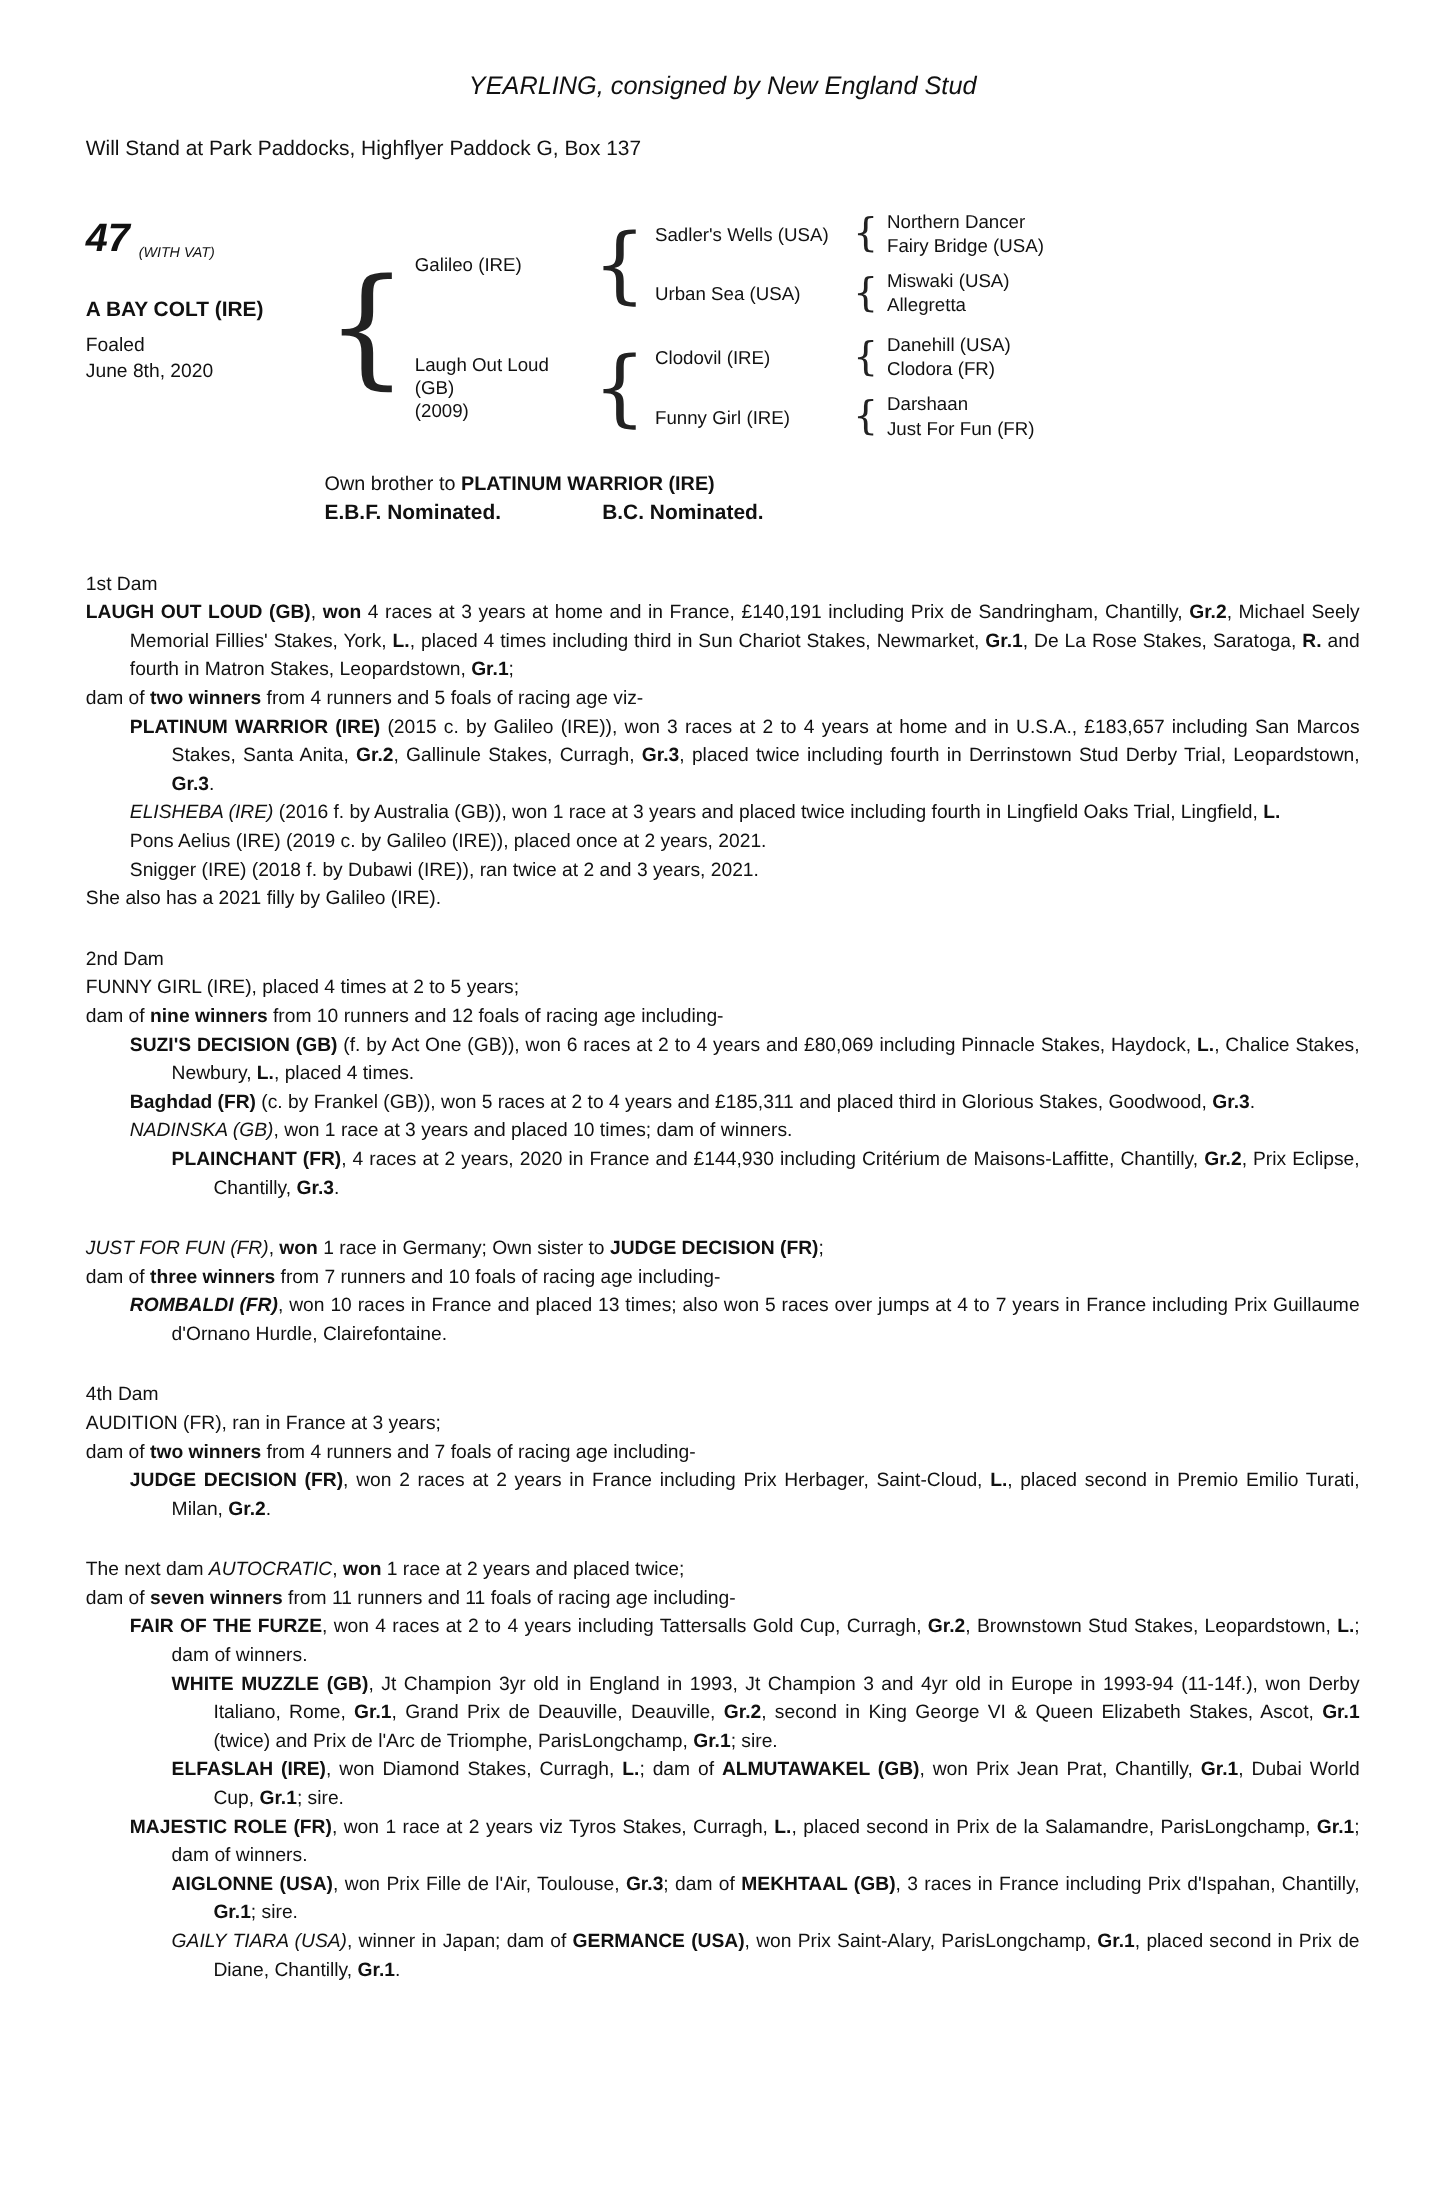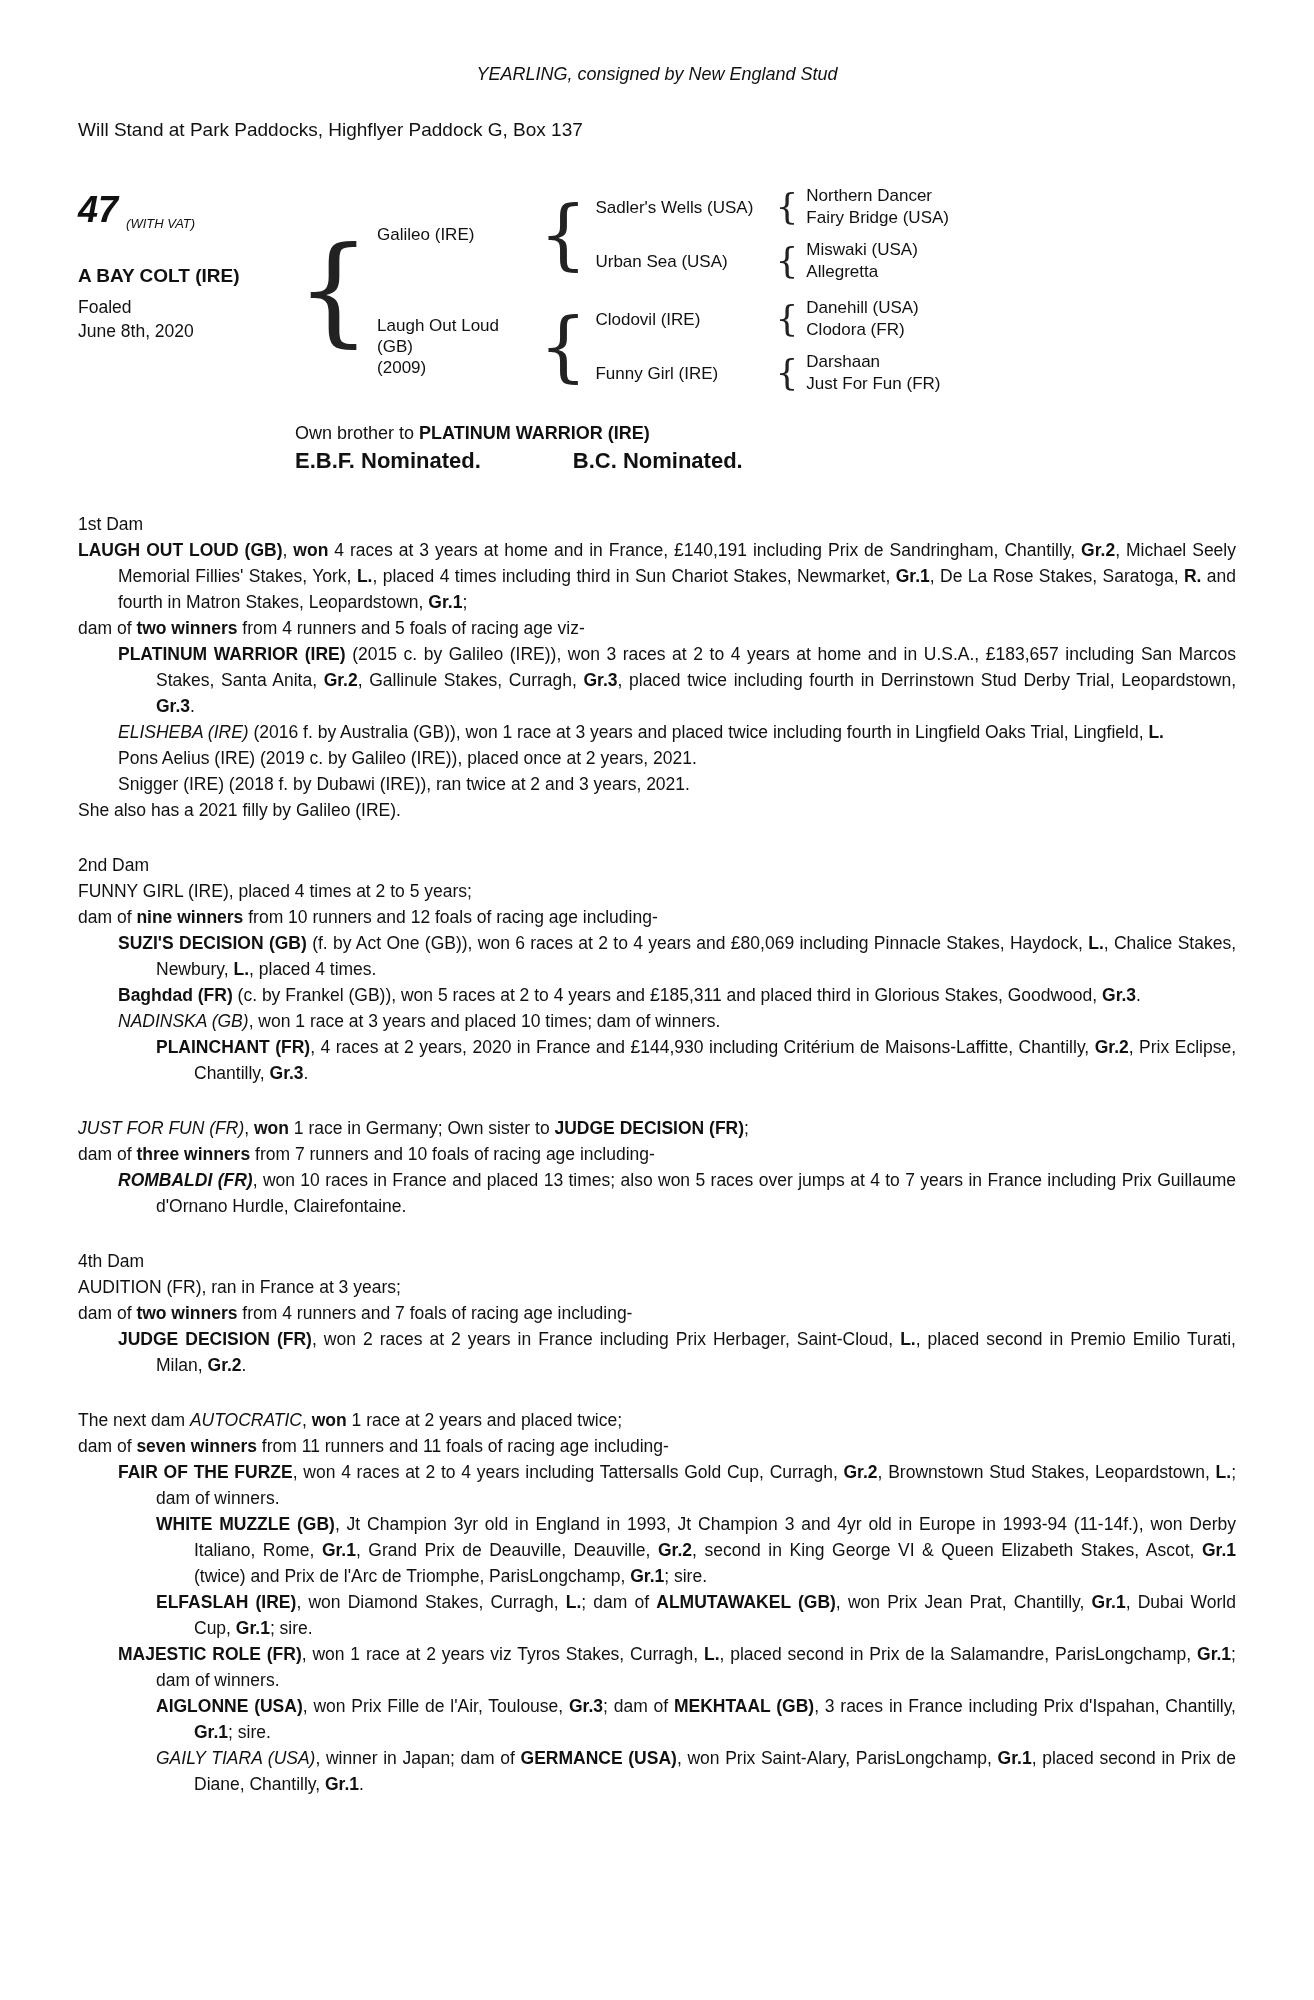--- a/index.html
+++ b/index.html
@@ -12,21 +12,21 @@
   .page {
     width: 1314px;
     min-height: 2000px;
     margin: 0 auto;
     padding: 64px 78px 48px 78px;
     background: #ffffff;
   }
   .consignor {
     text-align: center;
     font-style: italic;
-    font-size: 18px;
+    font-size: 23px;
     margin-bottom: 34px;
   }
   .stand-line {
     font-weight: 400;
     font-size: 19px;
     margin-bottom: 42px;
   }
   
   .lot-row { display: flex; align-items: flex-start; }
   .lot-info { flex: 0 0 218px; padding-top: 6px; }
@@ -52,21 +52,21 @@
     line-height: 1;
     color: #222;
     user-select: none;
     flex: 0 0 auto;
   }
   .brace-pair  { font-size: 36px;  margin: 0 8px 0 2px; }
   .brace-mid   { font-size: 76px;  margin: 0 8px 0 4px; }
   .brace-outer { font-size: 118px; margin: 0 6px 0 0; }
 
   .own-brother { margin: 26px 0 0 217px; font-size: 18px; line-height: 25px; }
-  .nominations { display: flex; gap: 92px; margin: 2px 0 0 217px; font-size: 22px; line-height: 25px; }
+  .nominations { display: flex; gap: 92px; margin: 2px 0 0 217px; font-size: 19px; line-height: 25px; }
 
   
   .sections { margin-top: 38px; }
   .dam-section { margin-bottom: 29px; }
   .sec-h { font-weight: 400; font-size: 17.5px; line-height: 26px; }
   .para {
     font-size: 17.5px;
     line-height: 26px;
     text-align: justify;
   }

